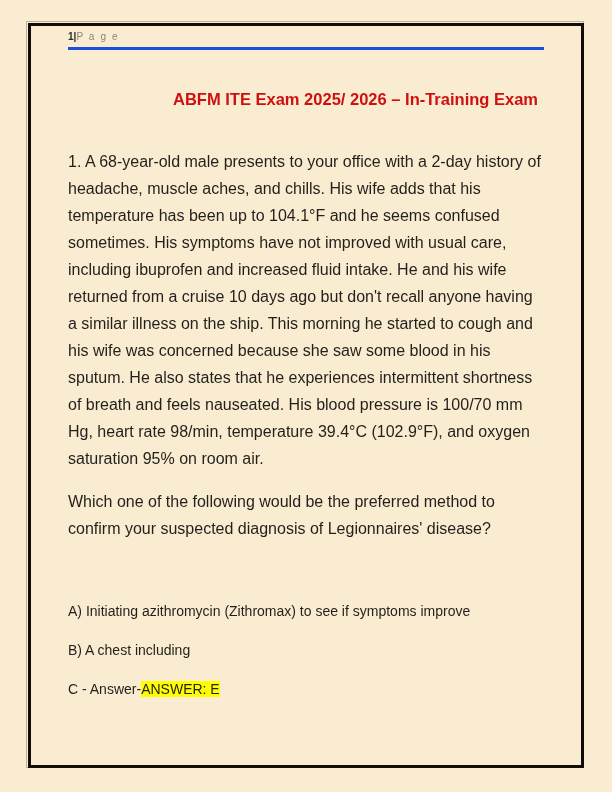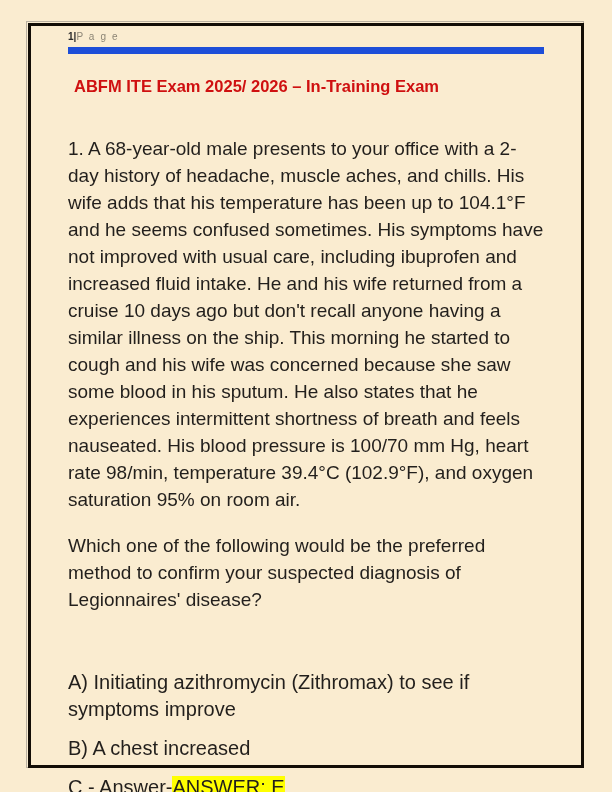--- a/index.html
+++ b/index.html
@@ -49,66 +49,66 @@
     top: 31px;
     width: 476px;
   }
 
   
   .page-header {
     font-size: 10px;
     color: #8c8575;
     letter-spacing: 1.6px;
     padding-bottom: 5px;
-    border-bottom: 7px solid #1d4ed8;
+    border-bottom: 3px solid #1d4ed8;
     white-space: nowrap;
   }
   .page-header .pg-num {
     font-weight: bold;
     color: #2b2b2b;
     letter-spacing: 0;
   }
   .page-header .pg-sep {
     color: #2b2b2b;
     font-weight: bold;
     letter-spacing: 0;
   }
 
   
   .doc-title {
-    margin-top: 20px;
-    text-align: left;
+    margin-top: 37px;
+    text-align: right;
     color: #cf1010;
     font-weight: bold;
     font-size: 16.5px;
     line-height: 25px;
     padding: 0 6px;
   }
   .doc-title .tline {
     display: block;
   }
 
   
   .body-block {
     margin-top: 36px;
   }
   .para {
-    font-size: 19px;
+    font-size: 16px;
     line-height: 27px;
     color: #221f1c;
     text-align: left;
   }
   .para + .para {
   }
 
   .options {
     margin-top: 56px;
   }
   .option {
-    font-size: 20px;
+    font-size: 14px;
     line-height: 27px;
     color: #221f1c;
   }
   .option + .option {
     margin-top: 12px;
   }
   .hl {
     background: #ffff00;
     color: #221f1c;
     margin-top: 16px;
@@ -135,21 +135,21 @@
     <div class="body-block">
       <p class="para">1. A 68-year-old male presents to your office with a 2-day history of headache, muscle aches, and chills. His wife adds that his temperature has been up to 104.1°F and he seems confused sometimes. His symptoms have not improved with usual care, including ibuprofen and increased fluid intake. He and his wife returned from a cruise 10 days ago but don't recall anyone having a similar illness on the ship. This morning he started to cough and his wife was concerned because she saw some blood in his sputum. He also states that he experiences intermittent shortness of breath and feels nauseated. His blood pressure is 100/70 mm Hg, heart rate 98/min, temperature 39.4°C (102.9°F), and oxygen saturation 95% on room air.</p>
       <p class="para">Which one of the following would be the preferred method to confirm your suspected diagnosis of Legionnaires' disease?</p>
     </div>
 
     <div class="options">
       <div class="option">
         <span>A) Initiating azithromycin (Zithromax) to see if symptoms improve</span>
       </div>
       <div class="option">
-        <span>B) A chest increased</span>
+        <span>B) A chest including</span>
       </div>
       <div class="option">
         <span>C - Answer-</span><span class="hl">ANSWER: E</span>
       </div>
     </div>
 
   </div>
 </div>
 
 </body></html>

